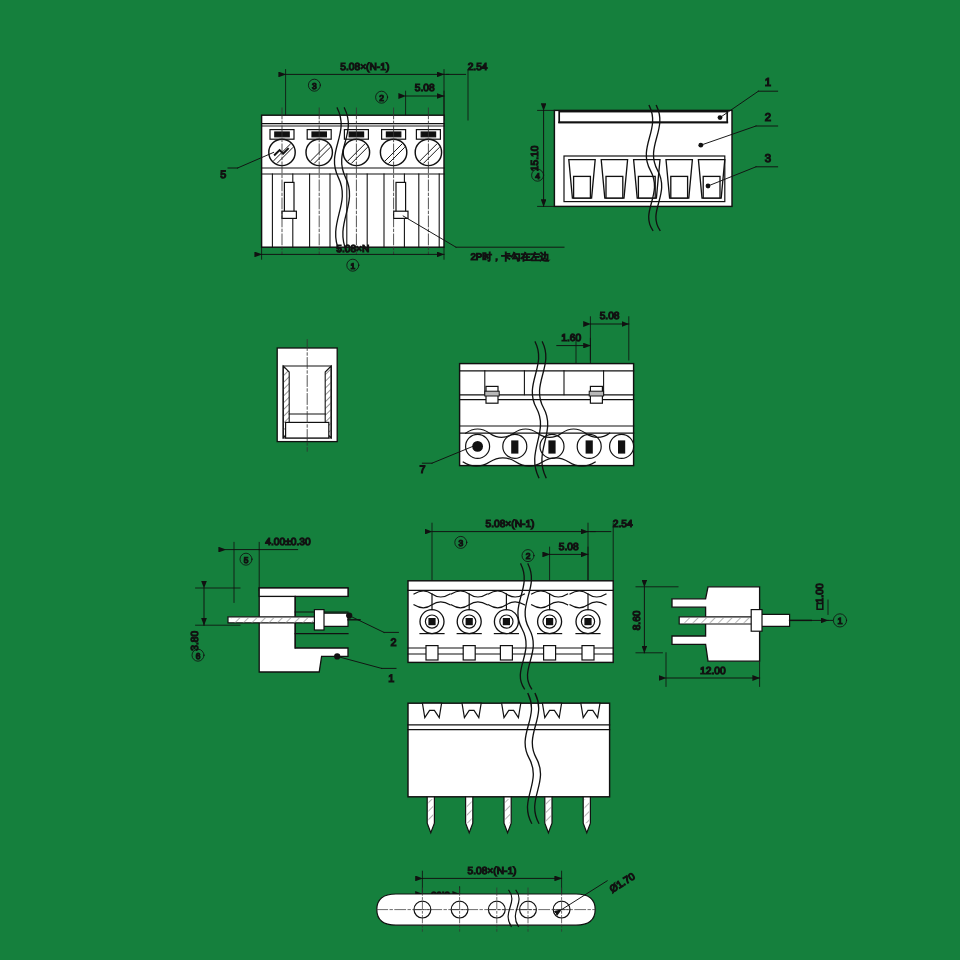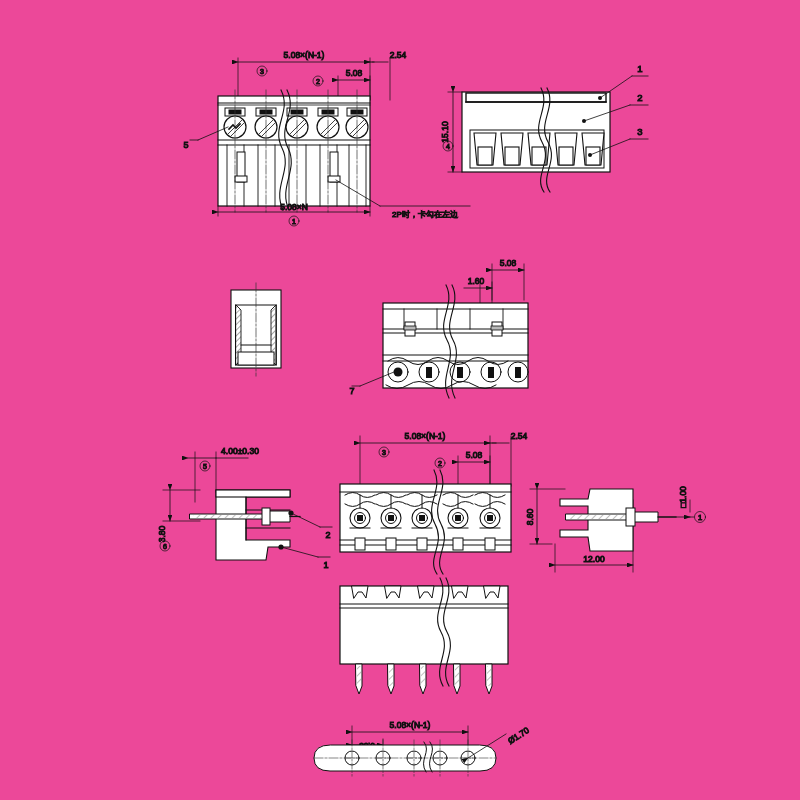--- a/index.html
+++ b/index.html
@@ -1,17 +1,17 @@
 <!DOCTYPE html>
 <html><head>
 <meta charset="utf-8">
 <style>
   html,body{margin:0;padding:0;background:#ffffff;}
   body{width:800px;height:800px;font-family:"Liberation Sans",sans-serif;color:#1a1a1a;}
-  #sheet{position:relative;width:800px;height:800px;overflow:hidden;background:#ec4899;}
+  #sheet{position:relative;width:800px;height:800px;overflow:hidden;background:#15803d;}
   svg{display:block;}
   text{font-family:"Liberation Sans",sans-serif;fill:#111;}
 </style>
 </head>
 <body>
 
 <div id="sheet">
 <svg width="800" height="800" viewBox="0 0 800 800">
 
   <defs>

